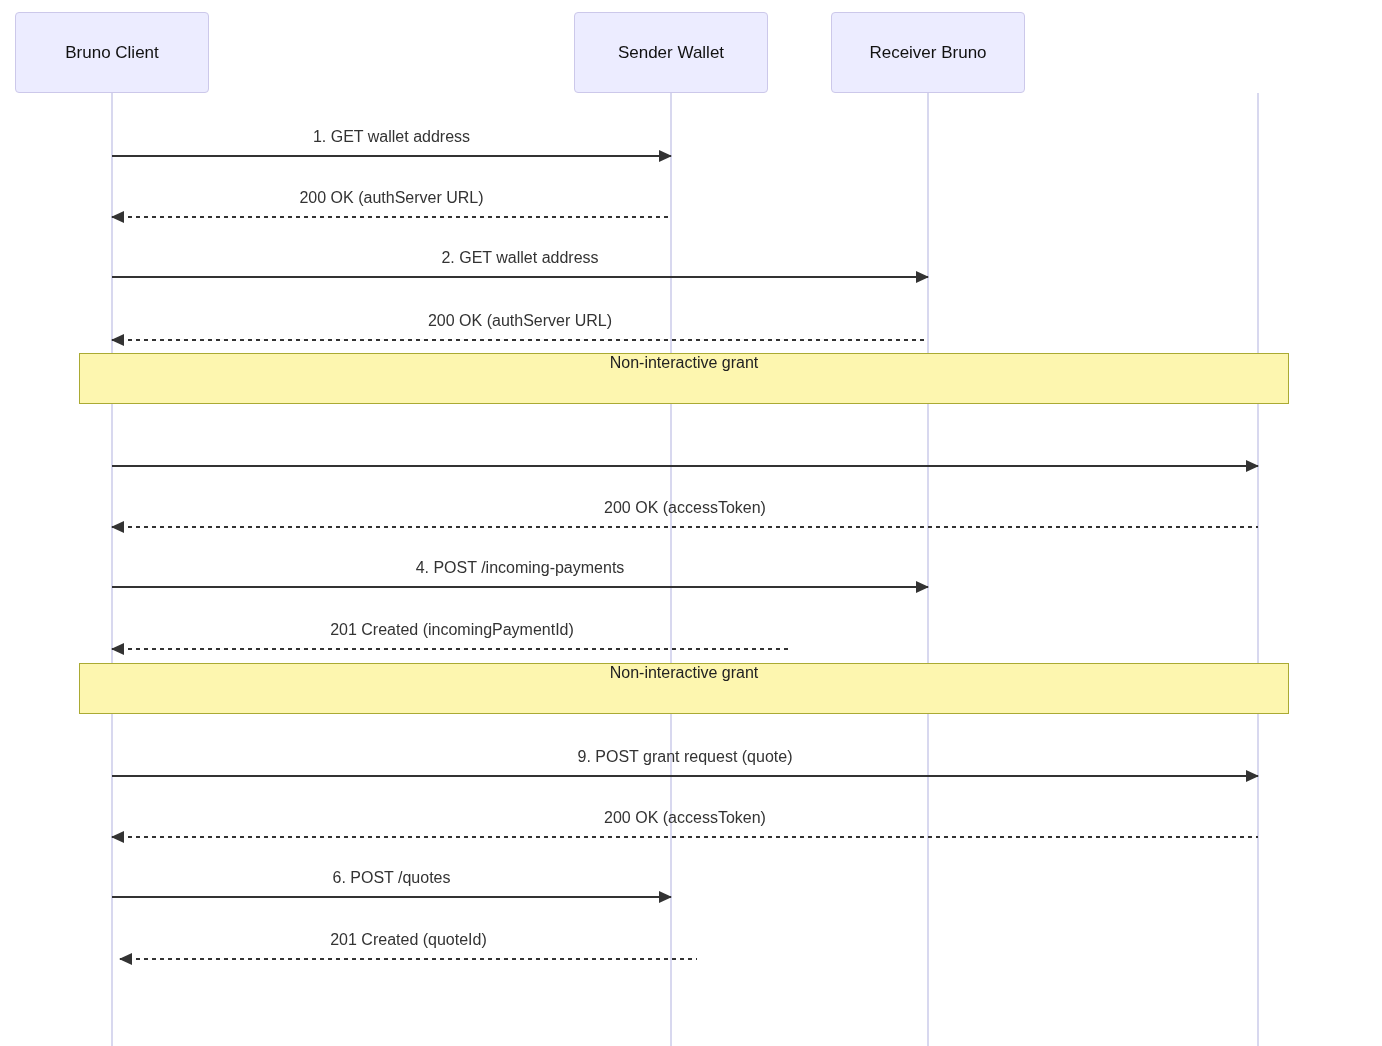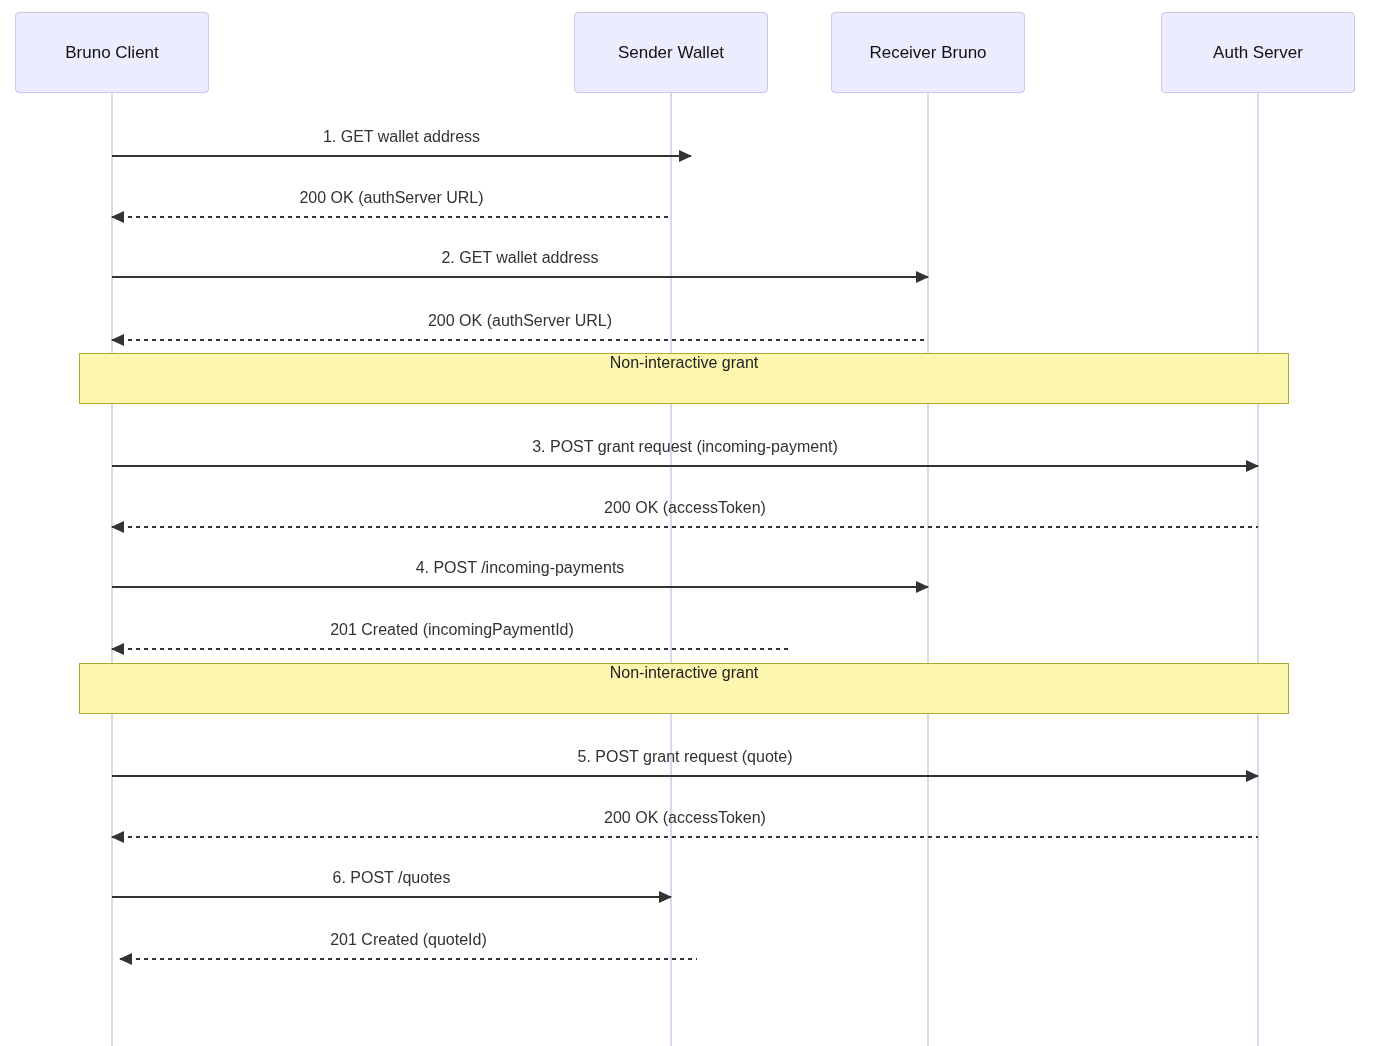--- a/index.html
+++ b/index.html
@@ -69,25 +69,22 @@
 
   <div class="actor" style="left:15px;">
     <span>Bruno Client</span>
   </div>
   <div class="actor" style="left:574px;">
     <span>Sender Wallet</span>
   </div>
   <div class="actor" style="left:831px;">
     <span>Receiver Bruno</span>
   </div>
-  <div class="actor" style="left:1161px;">
-    <span>Auth Server</span>
-  </div>
 
-  <div class="msg" style="left:112px;top:127px;width:559px;padding-left:20px;">
+  <div class="msg" style="left:112px;top:127px;width:559px;">
     <div class="msg-label">1. GET wallet address</div>
     <div class="msg-line solid"></div>
     <div class="arrowhead right"></div>
   </div>
 
   <div class="msg" style="left:112px;top:188px;width:559px;">
     <div class="msg-label">200 OK (authServer URL)</div>
     <div class="msg-line dashed"></div>
     <div class="arrowhead left"></div>
   </div>
@@ -102,21 +99,20 @@
     <div class="msg-label">200 OK (authServer URL)</div>
     <div class="msg-line dashed"></div>
     <div class="arrowhead left"></div>
   </div>
 
   <div class="band" style="top:353px;">
     <span>Non-interactive grant</span>
   </div>
 
   <div class="msg" style="left:112px;top:437px;width:1146px;">
-    <div class="msg-label">3. POST grant request (incoming-payment)</div>
     <div class="msg-line solid"></div>
     <div class="arrowhead right"></div>
   </div>
 
   <div class="msg" style="left:112px;top:498px;width:1146px;">
     <div class="msg-label">200 OK (accessToken)</div>
     <div class="msg-line dashed"></div>
     <div class="arrowhead left"></div>
   </div>
 
@@ -130,21 +126,21 @@
     <div class="msg-label">201 Created (incomingPaymentId)</div>
     <div class="msg-line dashed"></div>
     <div class="arrowhead left"></div>
   </div>
 
   <div class="band" style="top:663px;">
     <span>Non-interactive grant</span>
   </div>
 
   <div class="msg" style="left:112px;top:747px;width:1146px;">
-    <div class="msg-label">5. POST grant request (quote)</div>
+    <div class="msg-label">9. POST grant request (quote)</div>
     <div class="msg-line solid"></div>
     <div class="arrowhead right"></div>
   </div>
 
   <div class="msg" style="left:112px;top:808px;width:1146px;">
     <div class="msg-label">200 OK (accessToken)</div>
     <div class="msg-line dashed"></div>
     <div class="arrowhead left"></div>
   </div>
 

